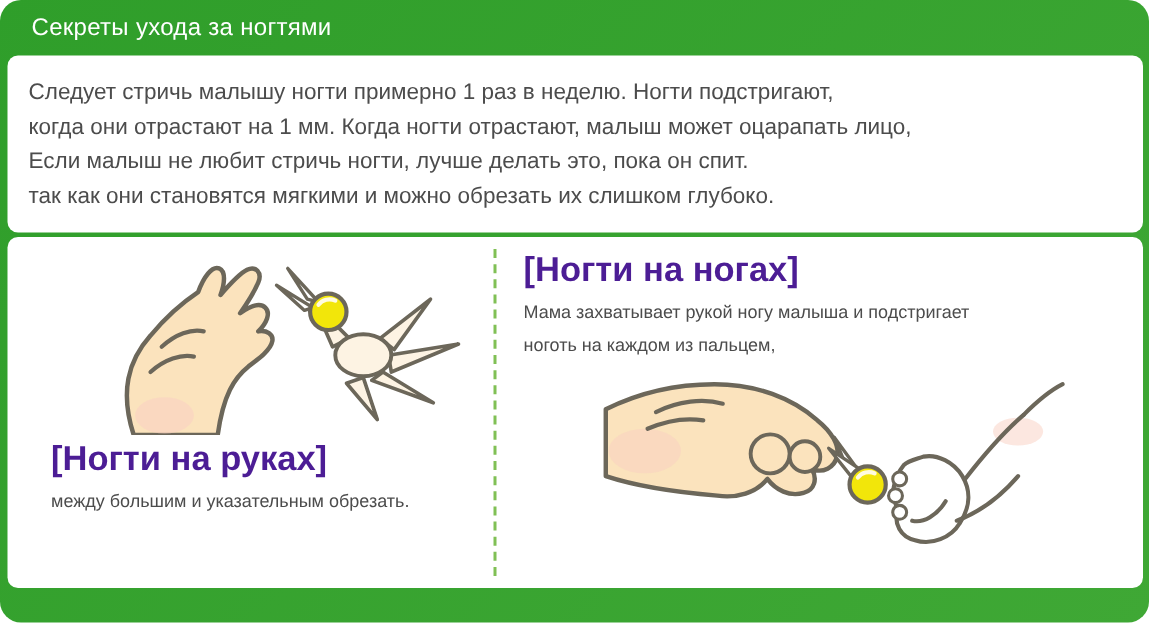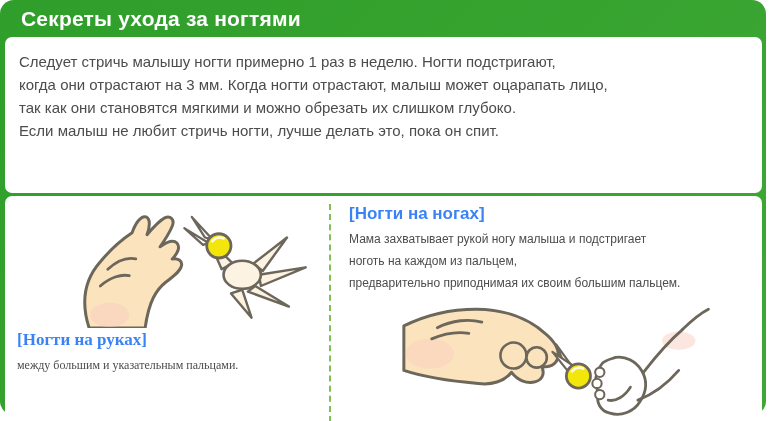--- a/index.html
+++ b/index.html
@@ -4,50 +4,50 @@
 <style>
   html,body{margin:0;padding:0;background:#ffffff;}
   body{width:770px;height:421px;font-family:"Liberation Sans","DejaVu Sans",sans-serif;}
   .card{
     position:absolute;left:0;top:0;width:766px;height:415px;
     background:linear-gradient(135deg,#2f9e2a,#3fa835);
     border-radius:14px;box-sizing:border-box;
     padding:0 4px 7px 5px;
   }
   .header{height:37px;display:flex;align-items:center;padding-left:16px;}
-  .header h1{margin:0;font-size:21px;font-weight:bold;color:#ffffff;letter-spacing:.2px;}
+  .header h1{margin:0;font-size:16px;font-weight:normal;color:#ffffff;letter-spacing:.2px;}
   .panel{background:#ffffff;border-radius:7px;box-sizing:border-box;}
-  .panel-top{height:156px;margin-bottom:3px;padding:13px 16px 18px 14px;}
+  .panel-top{height:118px;margin-bottom:3px;padding:13px 16px 18px 14px;}
   .intro-line{font-size:15px;line-height:23px;color:#4c4c4c;white-space:nowrap;}
   .panel-bottom{height:234px;display:flex;overflow:hidden;}
   .col-left{width:324px;box-sizing:border-box;padding-top:4px;}
   .v-divider{width:0;border-left:2px dashed #80c055;margin:8px 0 8px 0;}
   .col-right{flex:1;box-sizing:border-box;padding:8px 6px 0 18px;}
-  .sec-title{font-size:17px;font-weight:bold;color:#3b82f6;margin:0 0 4px 0;}
+  .sec-title{font-size:23px;font-weight:bold;color:#4c1d95;margin:0 0 4px 0;}
   .sec-line{font-size:12px;line-height:22px;color:#4c4c4c;white-space:nowrap;}
-  .col-left .sec-title,.col-left .sec-line{margin-left:12px;font-family:Liberation Serif, serif;}
+  .col-left .sec-title,.col-left .sec-line{margin-left:29px;}
   .illu{display:block;}
   .illu-hands{width:288px;height:126px;margin:2px 0 2px 26px;}
   .illu-feet{width:348px;height:130px;margin:4px 0 0 48px;}
   .outline{fill:none;stroke:#6c675a;stroke-width:3;stroke-linecap:round;stroke-linejoin:round;}
 </style>
 </head>
 <body>
 
 <div class="card">
 
   <div class="header">
     <h1>Секреты ухода за ногтями</h1>
   </div>
 
   <div class="panel panel-top">
     <div class="intro-line">Следует стричь малышу ногти примерно 1 раз в неделю. Ногти подстригают,</div>
-    <div class="intro-line">когда они отрастают на 3 мм. Когда ногти отрастают, малыш может оцарапать лицо,</div>
+    <div class="intro-line">когда они отрастают на 1 мм. Когда ногти отрастают, малыш может оцарапать лицо,</div>
+    <div class="intro-line">Если малыш не любит стричь ногти, лучше делать это, пока он спит.</div>
     <div class="intro-line">так как они становятся мягкими и можно обрезать их слишком глубоко.</div>
-    <div class="intro-line">Если малыш не любит стричь ногти, лучше делать это, пока он спит.</div>
   </div>
 
   <div class="panel panel-bottom">
 
     <div class="col-left">
       <svg class="illu illu-hands" viewBox="0 0 300 135">
 
         <g>
           <path d="M58,135 C48,104 54,82 70,64 C80,52 92,41 104,33 C108,22 114,14 119,16 C124,18 123,27 120,35 C126,28 133,20 139,17 C145,14 150,19 147,26 C144,33 139,41 134,48 C141,43 148,40 152,44 C156,48 153,55 147,61 C153,60 158,63 157,68 C156,74 148,80 140,86 C130,94 122,106 118,135 Z" fill="#fbe3bd" stroke="#6c675a" stroke-width="3.2" stroke-linejoin="round"></path>
           <ellipse cx="80" cy="121" rx="21" ry="13" fill="#f9cfc2" opacity="0.55"></ellipse>
@@ -65,30 +65,29 @@
         </g>
 
         <g>
           <path d="M190,40 L168,16 L182,38 Z" fill="#ffffff" stroke="#6c675a" stroke-width="2.4" stroke-linejoin="round"></path>
           <path d="M186,44 L160,28 L180,46 Z" fill="#ffffff" stroke="#6c675a" stroke-width="2.4" stroke-linejoin="round"></path>
           <circle cx="197" cy="47" r="13" fill="#f2e60a" stroke="#6c675a" stroke-width="3"></circle>
           <path d="M190,42 A10,10 0 0 1 202,39" fill="none" stroke="#fffbe0" stroke-width="3" stroke-linecap="round"></path>
         </g>
       </svg>
       <div class="sec-title">[Ногти на руках]</div>
-      <div class="sec-line">между большим и указательным пальцами.</div>
+      <div class="sec-line">между большим и указательным обрезать.</div>
     </div>
 
     <div class="v-divider"></div>
 
     <div class="col-right">
       <div class="sec-title">[Ногти на ногах]</div>
       <div class="sec-line">Мама захватывает рукой ногу малыша и подстригает</div>
       <div class="sec-line">ноготь на каждом из пальцем,</div>
-      <div class="sec-line">предварительно приподнимая их своим большим пальцем.</div>
       <svg class="illu illu-feet" viewBox="0 0 360 140">
 
         <g>
           <path d="M0,30 C24,18 52,12 78,12 C108,12 134,22 152,38 C162,46 168,56 166,64 C164,72 156,76 148,73 C152,80 150,88 142,90 C132,93 122,88 116,80 C108,90 94,94 80,92 C56,90 24,86 0,78 Z" fill="#fbe3bd" stroke="#6c675a" stroke-width="3.2" stroke-linejoin="round"></path>
           <ellipse cx="28" cy="60" rx="26" ry="16" fill="#f9cfc2" opacity="0.5"></ellipse>
           <circle cx="118" cy="62" r="14" fill="#fbe3bd" stroke="#6c675a" stroke-width="2.8"></circle>
           <circle cx="143" cy="64" r="11" fill="#fbe3bd" stroke="#6c675a" stroke-width="2.8"></circle>
           <path class="outline" d="M36,32 C52,24 70,22 84,26"></path>
           <path class="outline" d="M30,44 C44,38 58,36 70,38"></path>
         </g>

